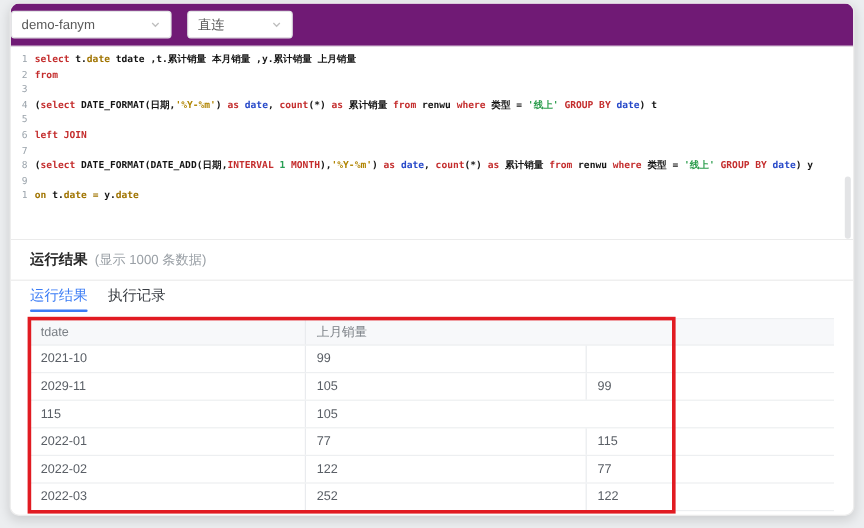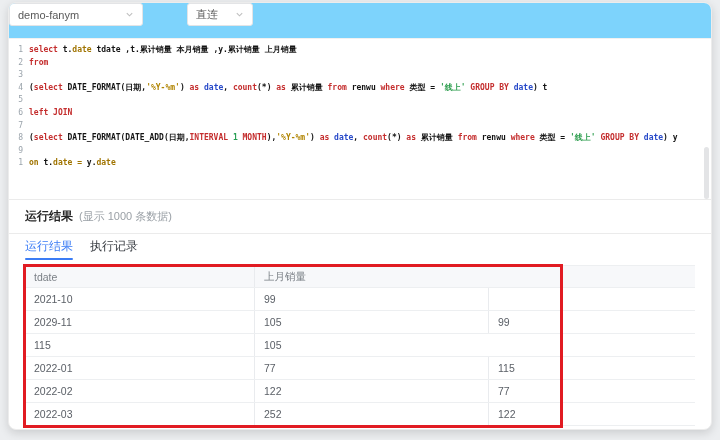--- a/index.html
+++ b/index.html
@@ -5,27 +5,27 @@
   * { margin:0; padding:0; box-sizing:border-box; }
   html,body { width:720px; height:440px; overflow:hidden;
     font-family:"Liberation Sans", sans-serif; background:#eceef0; }
   .stage { position:relative; width:720px; height:440px; background:#eceef0; }
 
   .card { position:absolute; left:8px; top:2px; width:704px; height:428px;
     background:#ffffff; border-radius:8px; border:1px solid #ececec;
     box-shadow:0 3px 10px rgba(0,0,0,.14); overflow:hidden; }
 
   
-  .toolbar { height:36px; background:#7dd3fc; border-bottom:1px solid #f1f1f1;
-    display:flex; padding-left:0; }
+  .toolbar { height:36px; background:#701a75; border-bottom:1px solid #f1f1f1;
+    display:flex; align-items:center; padding-left:0; }
   .select { height:23px; background:#fff; border:1px solid #e3e4e6; border-radius:3px;
     display:flex; align-items:center; justify-content:space-between;
     font-size:11px; color:#595959; padding:0 8px; cursor:pointer; }
   .select.ds { width:134px; margin-right:13px; }
-  .select.conn { width:66px;margin-left:31px; }
+  .select.conn { width:88px; }
   .chev { width:9px; height:9px; margin-left:6px; flex:0 0 auto; }
 
   
   .editor { position:relative; height:160px; background:#fff; padding-top:5px; }
   .cl { display:flex; height:12.6px; line-height:12.6px; white-space:pre;
     font-family:"DejaVu Sans Mono", monospace; font-size:8px; font-weight:600; }
   .cl .ln { width:20px; text-align:right; padding-right:6px; color:#9aa3ab;
     font-weight:400; flex:0 0 auto; }
   .cl .code { color:#141414; }
   .cl.active { background:#e4effb; }

